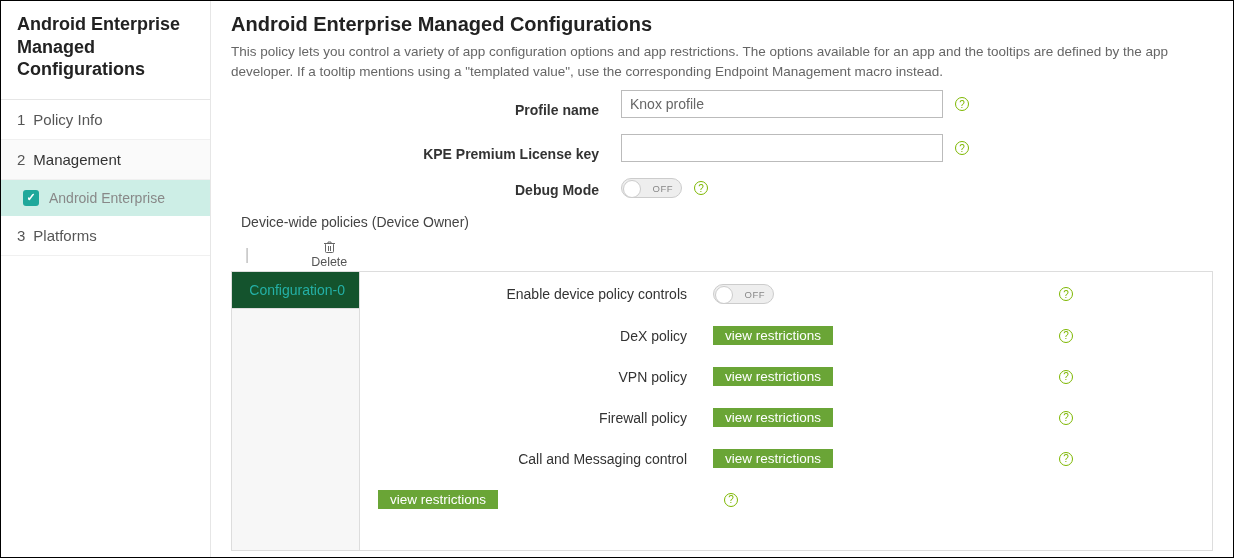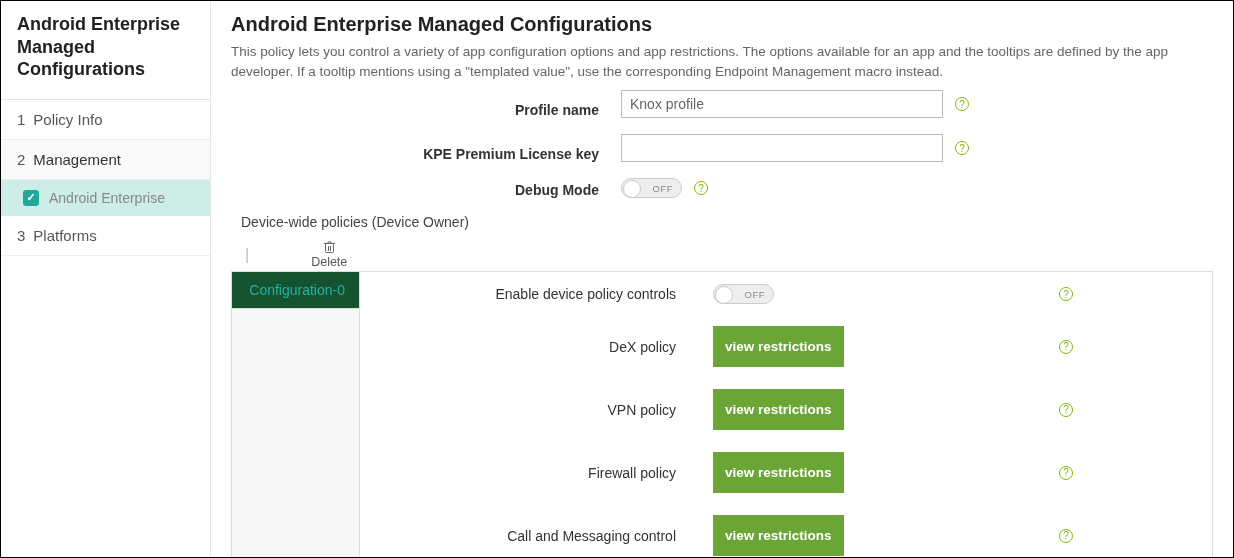--- a/index.html
+++ b/index.html
@@ -187,38 +187,37 @@
     padding: 12px 18px 0 18px;
   }
   .cfg-row {
     display: flex;
     align-items: center;
     margin-bottom: 22px;
   }
   .cfg-label {
     width: 335px;
     text-align: right;
-    padding-right: 37px;
+    padding-right: 26px;
     font-weight: 500;
     color: #333;
     font-size: 14px;
   }
   .cfg-ctrl {
     display: flex;
     align-items: center;
     width: 360px;
   }
   .btn-green {
     background: #6aa536;
     color: #fff;
     border: none;
-    padding: 13px 12px;
+    padding: 2px 12px;
     font-size: 13.5px;
     cursor: pointer;
-    font-weight: bold;
   }
   .cfg-help { margin-left: auto; }
 </style>
 </head>
 <body>
 
 <div class="app">
 
   <aside class="sidebar">
     <div class="sidebar-title">Android Enterprise Managed Configurations</div>

